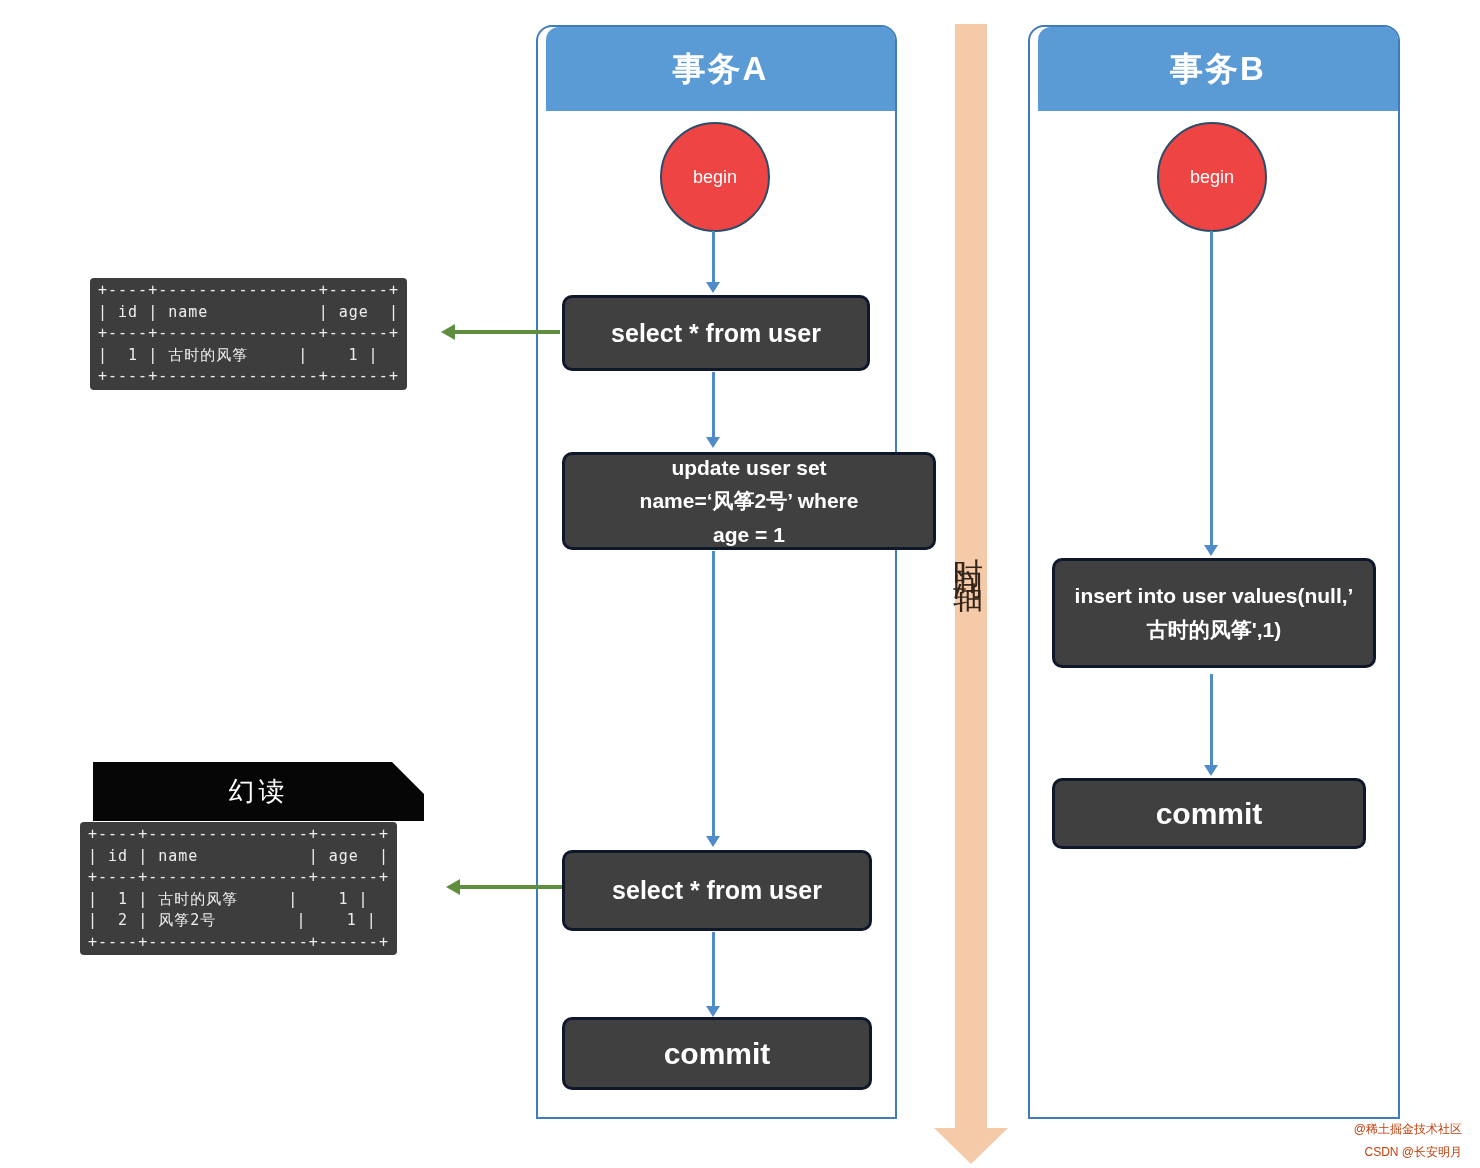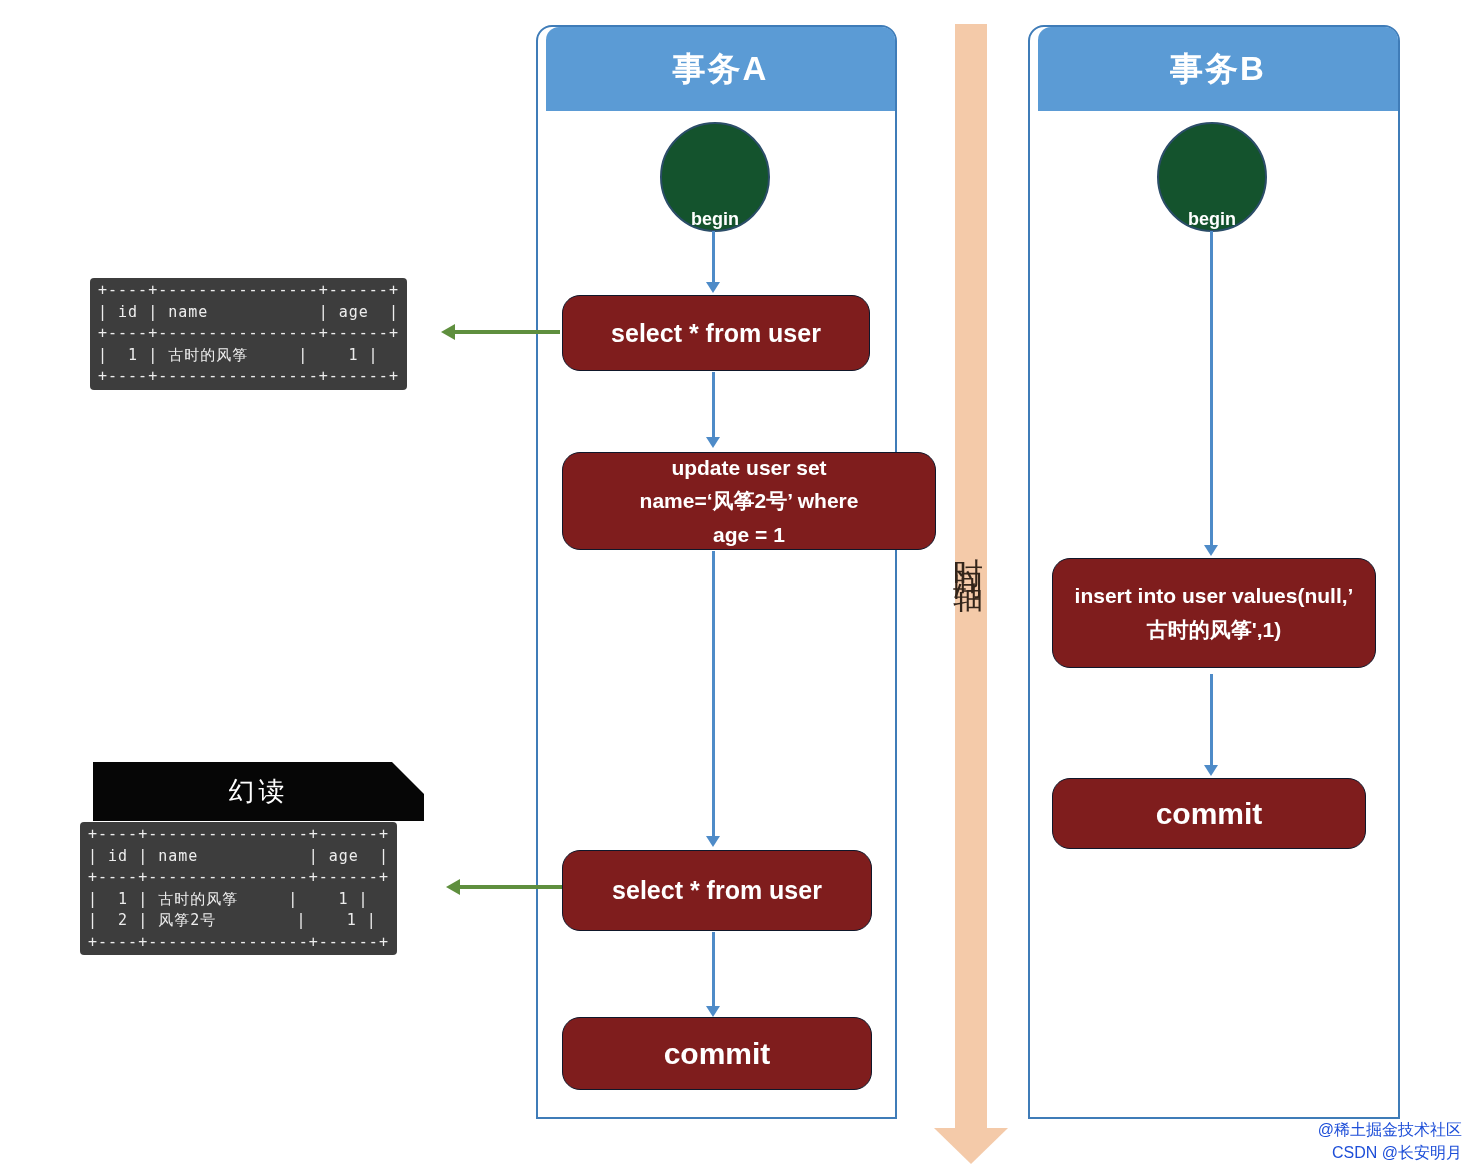--- a/index.html
+++ b/index.html
@@ -15,26 +15,26 @@
   }
   .col-header{
     height:84px;background:#5b9bd5;border-radius:13px 13px 0 0;
     display:flex;align-items:center;justify-content:center;
     color:#ffffff;font-size:33px;font-weight:600;letter-spacing:2px;
   }
 
   
   .circle{
     position:absolute;width:110px;height:110px;border-radius:50%;
-    background:#14532d;border:2px solid #2b4d68;box-sizing:border-box;
-    display:flex;align-items:flex-end;justify-content:center;
-    color:#ffffff;font-size:18px;font-weight:bold;
+    background:#ef4444;border:2px solid #2b4d68;box-sizing:border-box;
+    display:flex;align-items:center;justify-content:center;
+    color:#ffffff;font-size:18px;font-weight:normal;
   }
   .pill{
-    position:absolute;background:#7f1d1d;border:1px solid #0f172a;border-radius:18px;
+    position:absolute;background:#404040;border:3px solid #0f172a;border-radius:10px;
     box-sizing:border-box;display:flex;align-items:center;justify-content:center;
     color:#ffffff;font-weight:bold;text-align:center;white-space:pre-line;
   }
   .fs-select{font-size:25px;}
   .fs-sql{font-size:21px;line-height:1.6;}
   .fs-commit{font-size:30px;font-weight:bold;}
 
   
   .vline{position:absolute;width:3px;background:#4e8bc8;}
   .head-down{
@@ -74,21 +74,21 @@
     border-top:36px solid #f4caa9;
   }
   .timeline-label{
     position:absolute;left:954px;top:534px;width:34px;
     writing-mode:vertical-rl;text-orientation:upright;
     font-size:30px;color:#33251a;letter-spacing:12px;text-align:center;
   }
 
   .watermark{
     position:absolute;right:18px;top:1118px;text-align:right;
-    font-size:16px;line-height:23px;color:#1d4ed8;
+    font-size:12px;line-height:23px;color:#c2410c;
   }
 </style>
 </head>
 <body>
 
 <div class="col" style="left:536px;width:361px;">
   <div class="col-header">
     <span>事务A</span>
   </div>
 </div>

